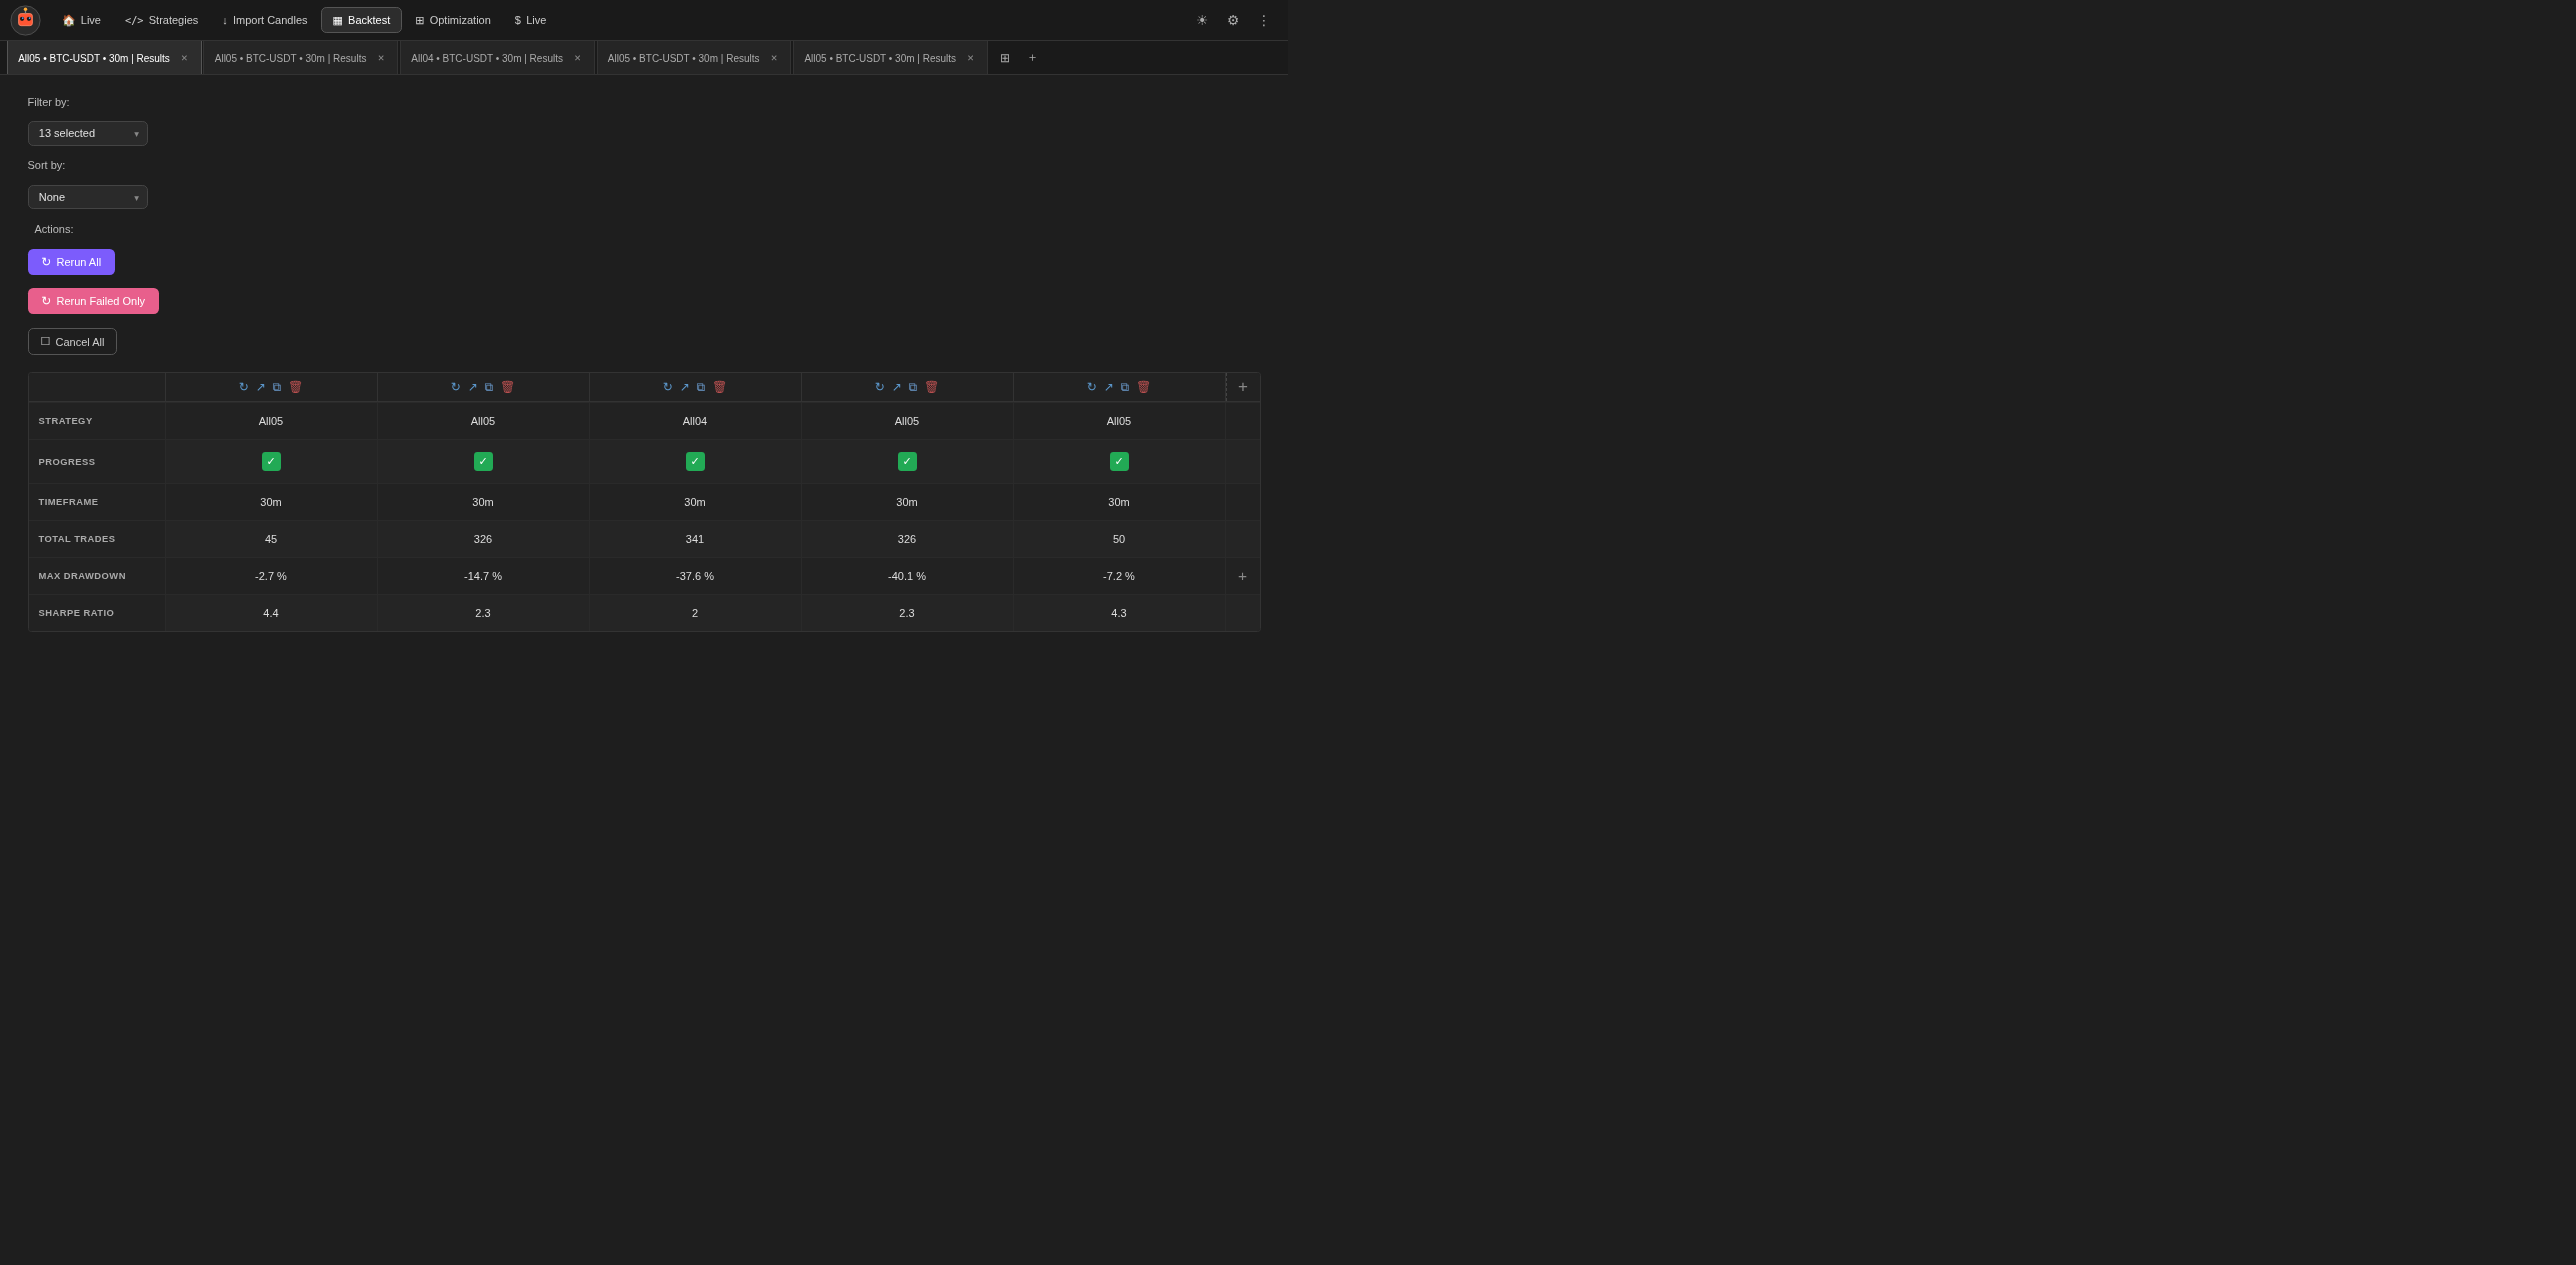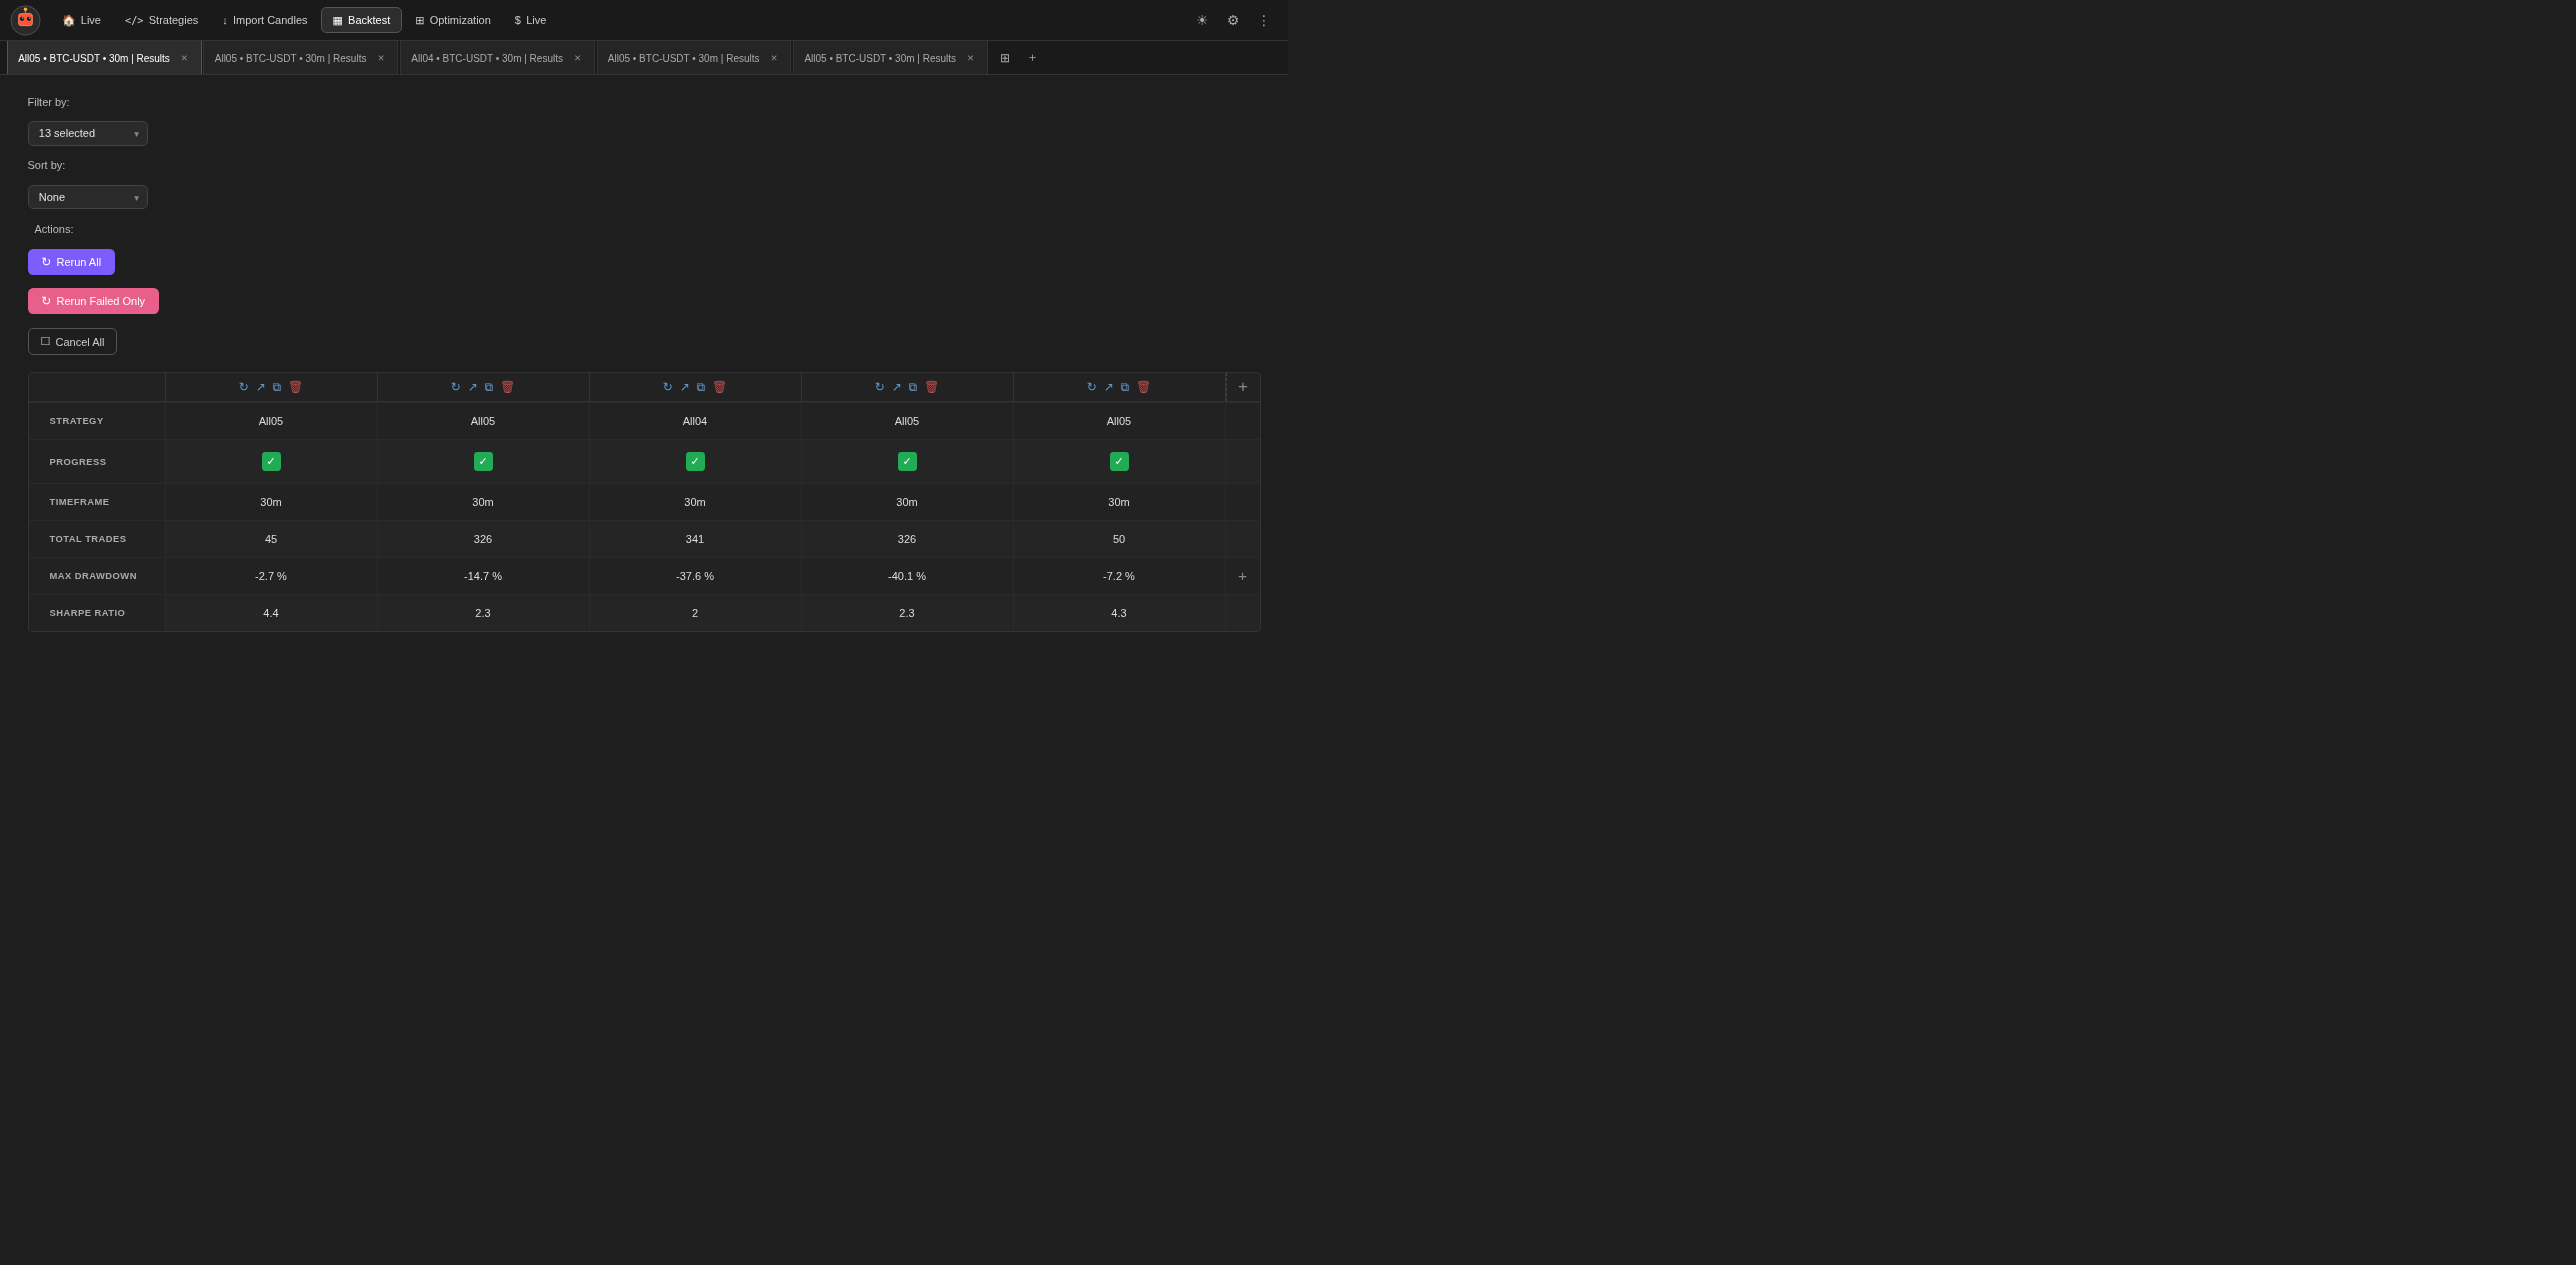--- a/index.html
+++ b/index.html
@@ -201,21 +201,21 @@
 
     .table-data-row {
       display: grid;
       grid-template-columns: 137px repeat(5, 1fr) 34px;
       border-top: 0.9px solid #2a2a2a;
     }
     .table-data-row:nth-child(even) { background: #222; }
     .table-data-row:nth-child(odd) { background: #252525; }
 
     .td-header {
-      padding: 12px 21px;
+      padding: 12px 10px;
       font-size: 9.4px;
       font-weight: 700;
       color: #aaa;
       letter-spacing: 0.05em;
       text-transform: uppercase;
       border-right: 0.9px solid #2a2a2a;
       display: flex;
       align-items: center;
       background: #222;
     }

